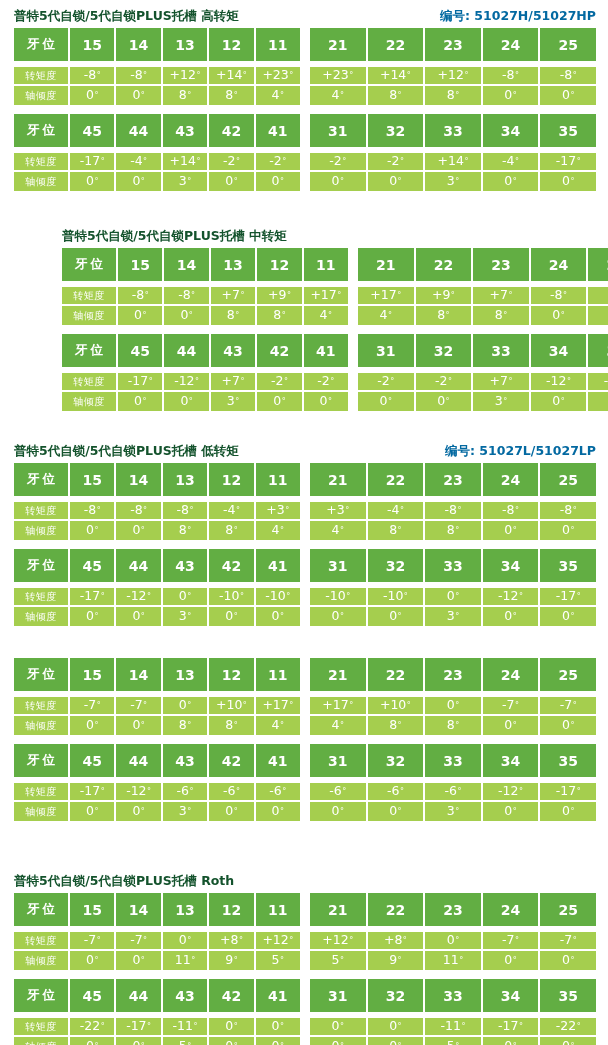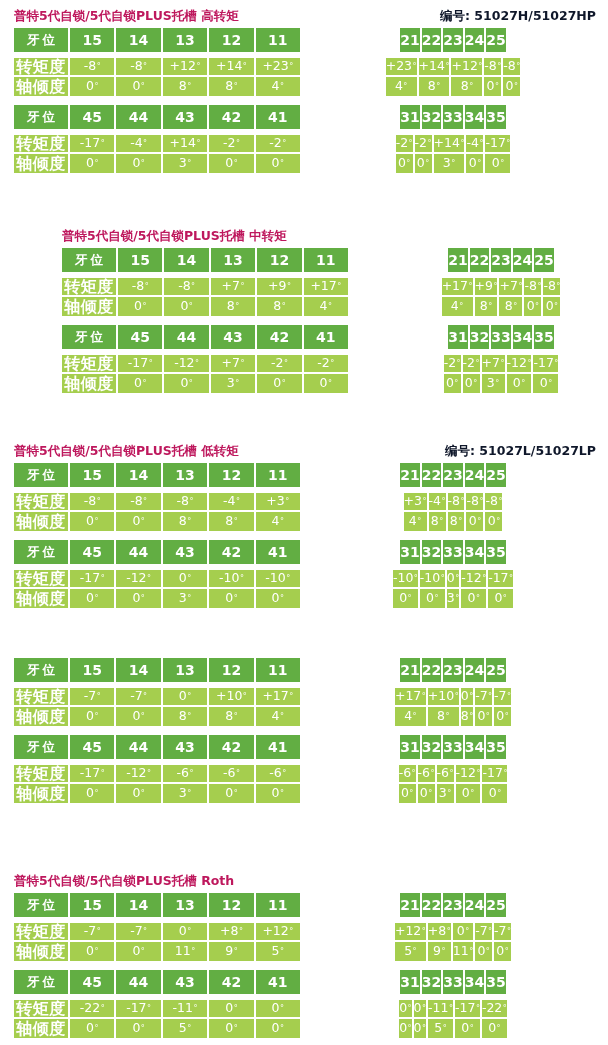--- a/index.html
+++ b/index.html
@@ -30,57 +30,57 @@
     height: 20px;
     padding: 0 12px 0 14px;
     box-sizing: border-box;
   }
   .section-title {
     position: absolute;
     left: 14px;
     top: 0;
     font-size: 12.5px;
     font-weight: bold;
-    color: #be185d;
+    color: #14532d;
     white-space: nowrap;
     letter-spacing: 0px;
   }
   .section-code {
     position: absolute;
     right: 12px;
     top: 0;
     font-size: 12.5px;
     font-weight: bold;
-    color: #0f172a;
+    color: #0369a1;
     white-space: nowrap;
   }
   .block {
     position: relative;
     width: 608px;
   }
   
   .rowgroup {
     display: flex;
     flex-direction: row;
     width: 608px;
     box-sizing: border-box;
     padding: 0 12px 0 14px;
   }
   .half {
     display: flex;
     flex-direction: column;
     flex: 1 1 0;
   }
   .half.left { margin-right: 5px; }
-  .half.right { margin-left: 5px; align-items: center; }
+  .half.right { margin-left: 5px; }
 
   .hdr-strip {
     display: flex;
     flex-direction: row;
-    height: 24px;
+    height: 33px;
     background: #ffffff;
   }
   .hdr-cell {
     flex: 1 1 0;
     background: #62ae43;
     color: #ffffff;
     font-size: 14px;
     font-weight: bold;
     display: flex;
     align-items: center;
@@ -121,22 +121,22 @@
     display: flex;
     align-items: center;
     justify-content: center;
     border-bottom: 2px solid #ffffff;
     box-sizing: border-box;
     line-height: 1;
     white-space: nowrap;
   }
   .data-cell:last-child { border-bottom: none; }
   .data-col.lbl .data-cell {
-    font-size: 16px;
-    font-weight: bold;
+    font-size: 10px;
+    font-weight: normal;
     letter-spacing: 0.5px;
   }
   .deg {
     font-size: 8px;
     vertical-align: super;
     line-height: 0;
     margin-left: 0.5px;
     opacity: 0.95;
   }
   .gap-small { height: 9px; }

